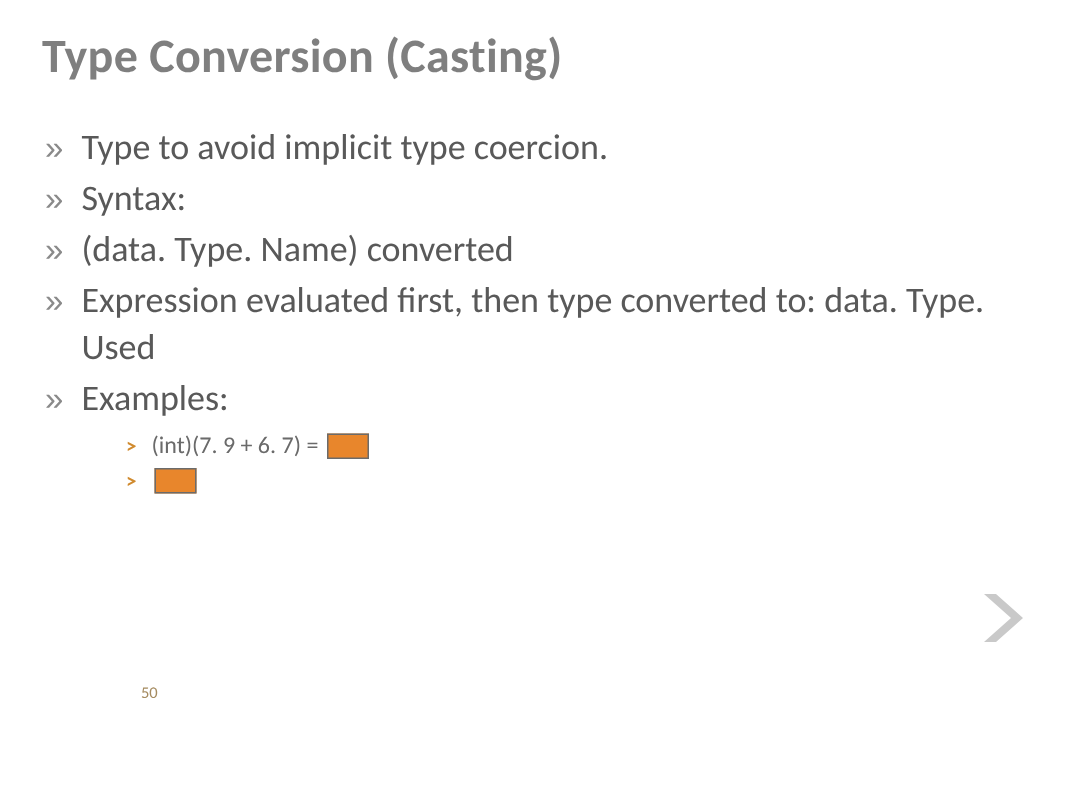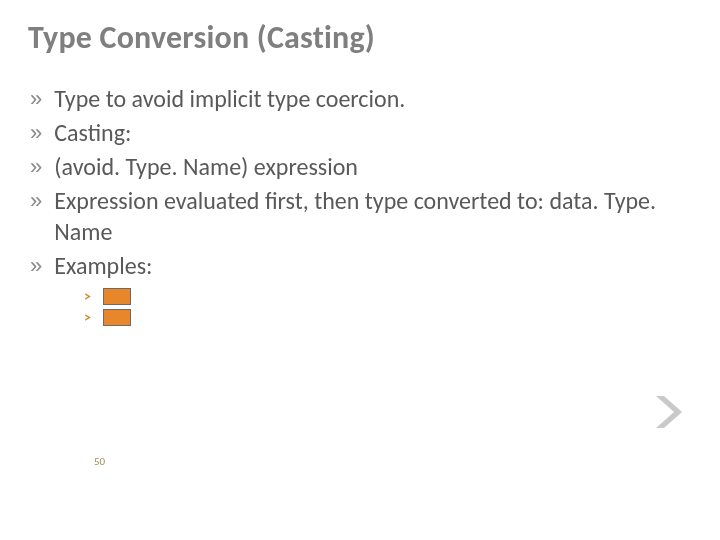--- a/index.html
+++ b/index.html
@@ -99,39 +99,40 @@
 
   <h1 class="title">Type Conversion (Casting)</h1>
 
   <ul class="bullets">
     <li>
       <span class="bm">»</span>
       <span class="bt">Type to avoid implicit type coercion.</span>
     </li>
     <li>
       <span class="bm">»</span>
-      <span class="bt">Casting:</span>
+      <span class="bt">Syntax:</span>
     </li>
     <li>
       <span class="bm">»</span>
-      <span class="bt">      (avoid. Type. Name) expression</span>
+      <span class="bt">      (data. Type. Name) converted</span>
     </li>
     <li>
       <span class="bm">»</span>
-      <span class="bt">Expression evaluated first, then type converted to: data. Type. Name</span>
+      <span class="bt">Expression evaluated first, then type converted to: data. Type. Used</span>
     </li>
     <li>
       <span class="bm">»</span>
       <span class="bt">Examples:</span>
     </li>
   </ul>
 
   <ul class="sub">
     <li>
       <span class="sm">˃</span>
+      <span class="st">(int)(7. 9 + 6. 7) = </span>
       <span class="box"></span>
     </li>
     <li>
       <span class="sm">˃</span>
       <span class="box"></span>
     </li>
   </ul>
 
   <div class="pagenum">50</div>
 

